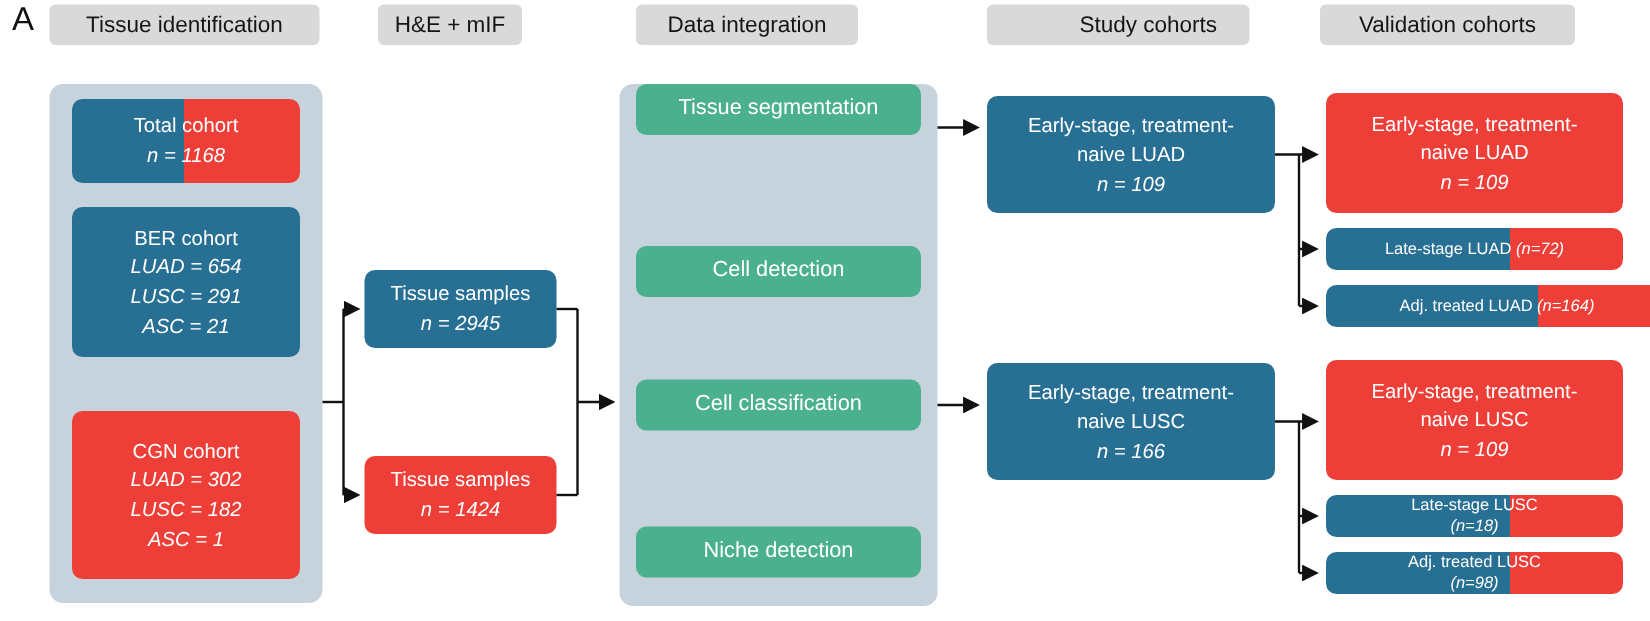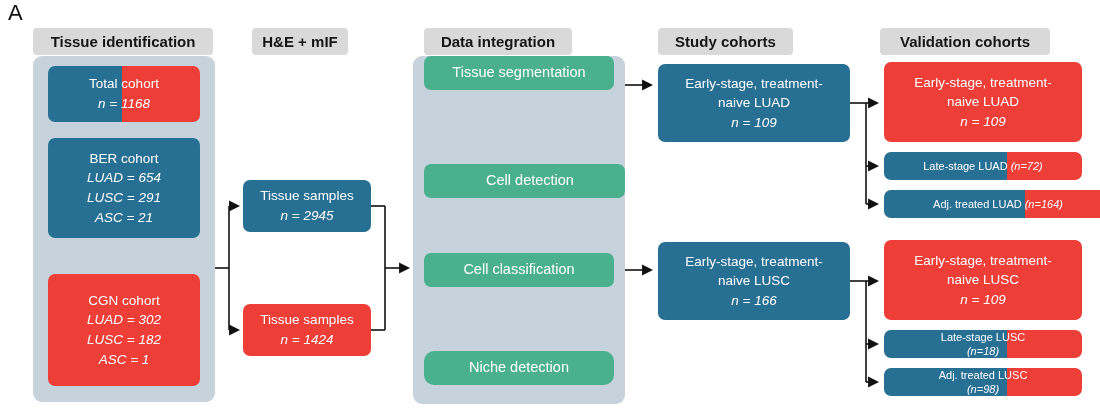--- a/index.html
+++ b/index.html
@@ -6,23 +6,23 @@
     --blue:#276f93; --red:#ee3e38; --green:#4bb08e;
     --panelbg:#c7d3dc; --headerbg:#d9d9d9; --line:#111111;
   }
   html,body{margin:0;padding:0;background:#ffffff;}
   .canvas{
     position:relative; width:1100px; height:414px; background:#ffffff;
     font-family:"Liberation Sans", sans-serif; overflow:hidden;
   }
   .panel-label{position:absolute;left:8px;top:0px;font-size:22px;color:#111;}
   .hdr{
-    position:absolute; top:28px; height:27px; background:var(--headerbg);
+    position:absolute; top:3px; height:27px; background:var(--headerbg);
     border-radius:4px; display:flex; align-items:center; justify-content:center;
-    font-weight:bold; font-size:15px; color:#151515;
+    font-weight:normal; font-size:15px; color:#151515;
   }
   .colbg{position:absolute; background:var(--panelbg); border-radius:9px;}
   .box{
     position:absolute; border-radius:7px; color:#ffffff;
     display:flex; flex-direction:column; align-items:center; justify-content:center;
     text-align:center; font-size:13.5px; line-height:1.45;
   }
   .box.row{flex-direction:row; font-size:11px; line-height:1; gap:3px;}
   .blue{background:var(--blue);}
   .red{background:var(--red);}
@@ -35,21 +35,21 @@
 </head>
 <body>
 
 <div class="canvas">
 
   <div class="panel-label">A</div>
 
   <div class="hdr" style="left:33px;width:180px;">Tissue identification</div>
   <div class="hdr" style="left:252px;width:96px;">H&amp;E + mIF</div>
   <div class="hdr" style="left:424px;width:148px;">Data integration</div>
-  <div class="hdr" style="left:658px;width:135px;">Study cohorts</div>
+  <div class="hdr" style="left:658px;width:135px;padding-left:40px;">Study cohorts</div>
   <div class="hdr" style="left:880px;width:170px;">Validation cohorts</div>
 
   <div class="colbg" style="left:33px;top:56px;width:182px;height:346px;"></div>
 
   <div class="box split49" style="left:48px;top:66px;width:152px;height:56px;">
     <div>Total cohort</div>
     <div class="it">n = 1168</div>
   </div>
 
   <div class="box blue" style="left:48px;top:138px;width:152px;height:100px;">
@@ -70,23 +70,23 @@
     <div>Tissue samples</div>
     <div class="it">n = 2945</div>
   </div>
   <div class="box red" style="left:243px;top:304px;width:128px;height:52px;">
     <div>Tissue samples</div>
     <div class="it">n = 1424</div>
   </div>
 
   <div class="colbg" style="left:413px;top:56px;width:212px;height:348px;"></div>
   <div class="box green" style="left:424px;top:56px;width:190px;height:34px;">Tissue segmentation</div>
-  <div class="box green" style="left:424px;top:164px;width:190px;height:34px;padding-left:11px;">Cell detection</div>
+  <div class="box green" style="left:424px;top:164px;width:190px;height:34px;">Cell detection</div>
   <div class="box green" style="left:424px;top:253px;width:190px;height:34px;">Cell classification</div>
-  <div class="box green" style="left:424px;top:351px;width:190px;height:34px;border-radius:10px;">Niche detection</div>
+  <div class="box green" style="left:424px;top:351px;width:190px;height:34px;">Niche detection</div>
 
   <div class="box blue" style="left:658px;top:64px;width:192px;height:78px;">
     <div>Early-stage, treatment-</div>
     <div>naive LUAD</div>
     <div class="it">n = 109</div>
   </div>
   <div class="box blue" style="left:658px;top:242px;width:192px;height:78px;">
     <div>Early-stage, treatment-</div>
     <div>naive LUSC</div>
     <div class="it">n = 166</div>

